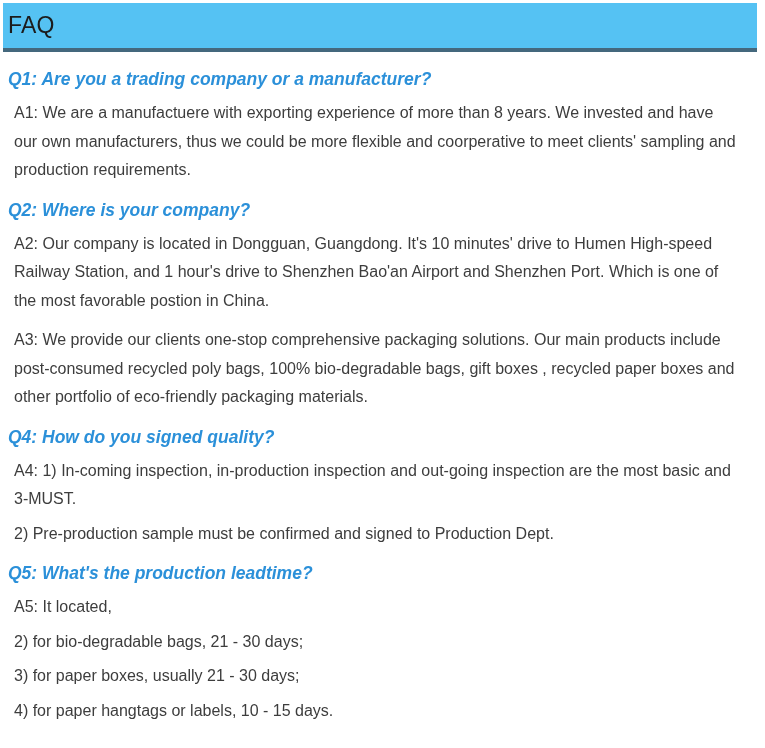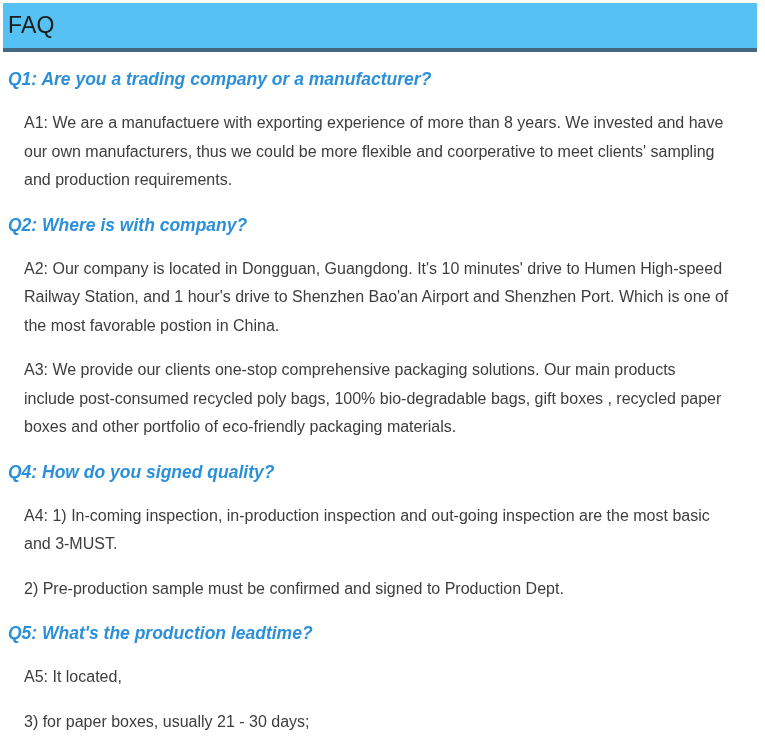--- a/index.html
+++ b/index.html
@@ -40,40 +40,40 @@
     color: #2B90D9;
     line-height: 28px;
     margin: 0;
     font-style: italic;
   }
   .faq-answer { margin: 0; }
   .faq-answer-line {
     font-size: 16px;
     color: #3D3D3D;
     line-height: 28.5px;
-    margin: 16px;
+    margin: 6px;
   }
 </style>
 </head>
 <body>
 
 <div class="faq-header">
   <span class="faq-title">FAQ</span>
 </div>
 
 <div class="faq-main">
   <div class="faq-section">
     <div class="faq-question">Q1: Are you a trading company or a manufacturer?</div>
     <div class="faq-answer">
         <div class="faq-answer-line">A1: We are a manufactuere with exporting experience of more than 8 years. We invested and have our own manufacturers, thus we could be more flexible and coorperative to meet clients' sampling and production requirements.</div>
       </div>
   </div>
 
   <div class="faq-section">
-    <div class="faq-question">Q2: Where is with company?</div>
+    <div class="faq-question">Q2: Where is your company?</div>
     <div class="faq-answer">
         <div class="faq-answer-line">A2: Our company is located in Dongguan, Guangdong. It's 10 minutes' drive to Humen High-speed Railway Station, and 1 hour's drive to Shenzhen Bao'an Airport and Shenzhen Port. Which is one of the most favorable postion in China.</div>
       </div>
   </div>
 
   <div class="faq-section">
     <div class="faq-answer">
         <div class="faq-answer-line">A3: We provide our clients one-stop comprehensive packaging solutions. Our main products include post-consumed recycled poly bags, 100% bio-degradable bags, gift boxes , recycled paper boxes and other portfolio of eco-friendly packaging materials.</div>
       </div>
   </div>
@@ -83,17 +83,18 @@
     <div class="faq-answer">
         <div class="faq-answer-line">A4: 1) In-coming inspection, in-production inspection and out-going inspection are the most basic and 3-MUST.</div>
         <div class="faq-answer-line">2) Pre-production sample must be confirmed and signed to Production Dept.</div>
       </div>
   </div>
 
   <div class="faq-section">
     <div class="faq-question">Q5: What's the production leadtime?</div>
     <div class="faq-answer">
         <div class="faq-answer-line">A5: It located,</div>
+        <div class="faq-answer-line">2) for bio-degradable bags, 21 - 30 days;</div>
         <div class="faq-answer-line">3) for paper boxes, usually 21 - 30 days;</div>
         <div class="faq-answer-line">4) for paper hangtags or labels, 10 - 15 days.</div>
       </div>
   </div>
 </div>
 
 </body></html>

